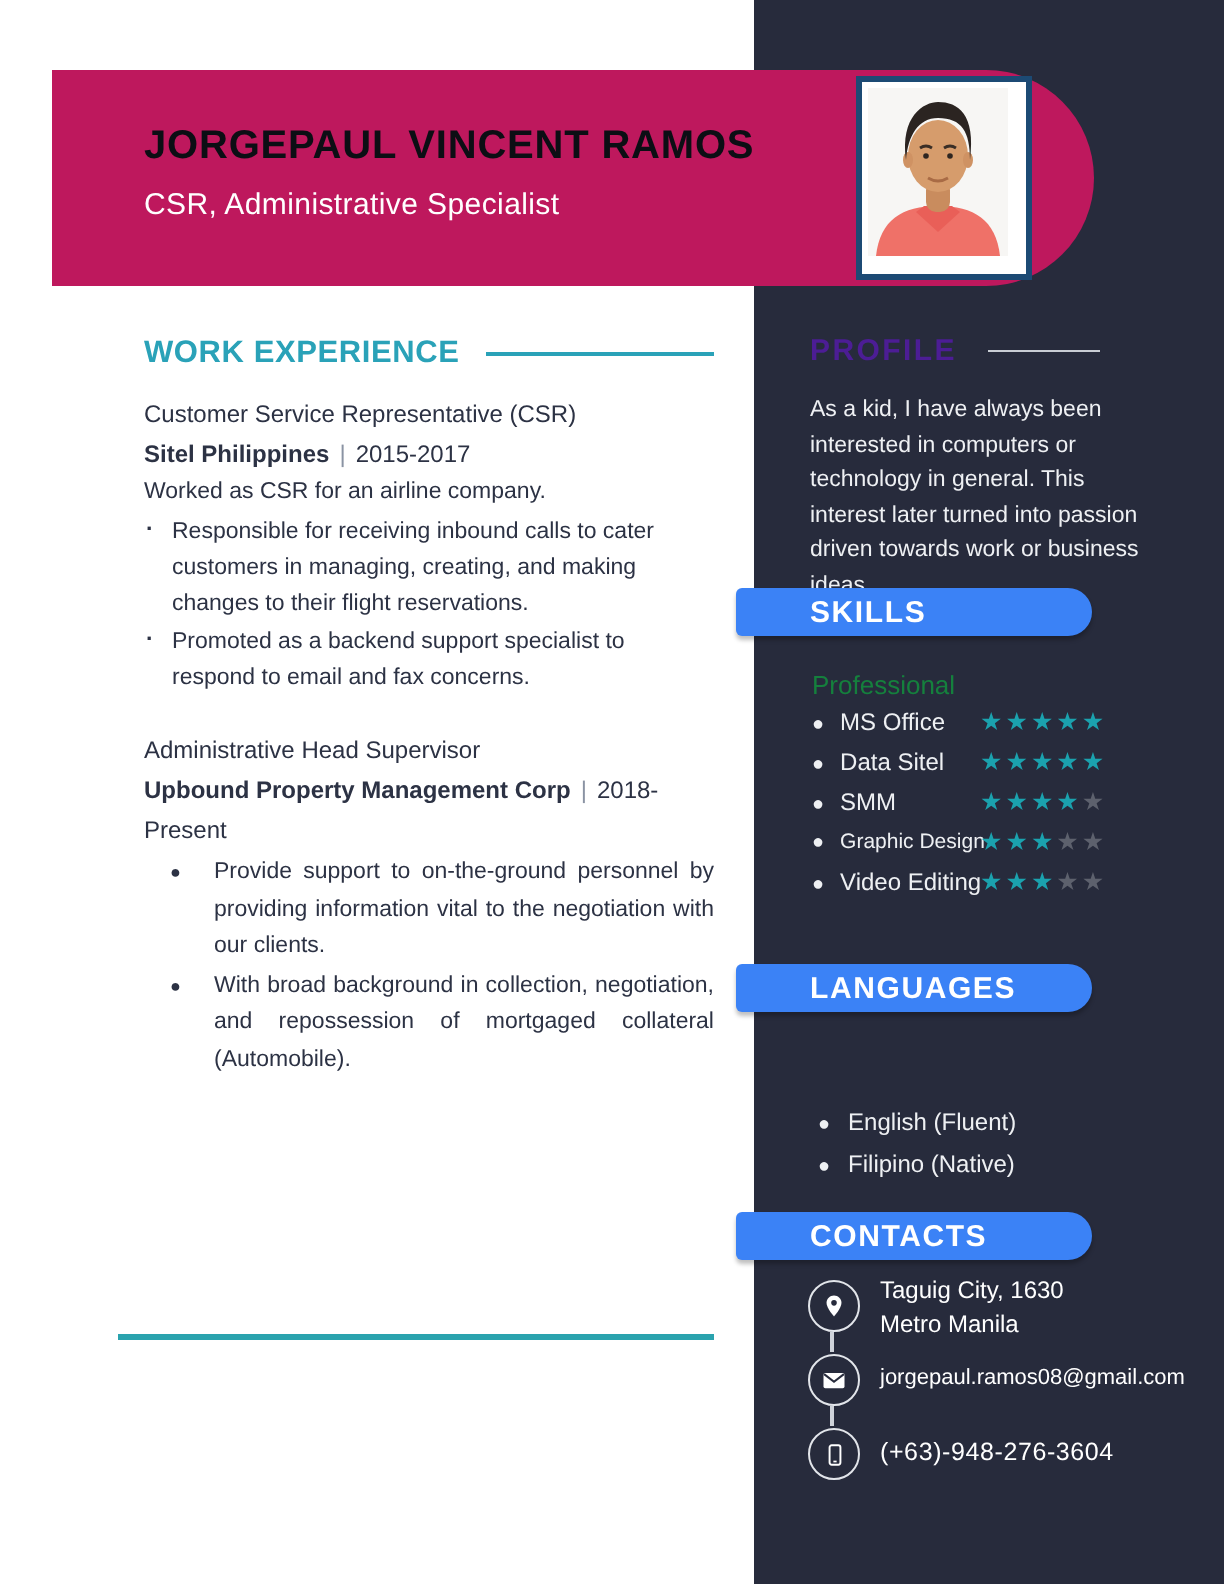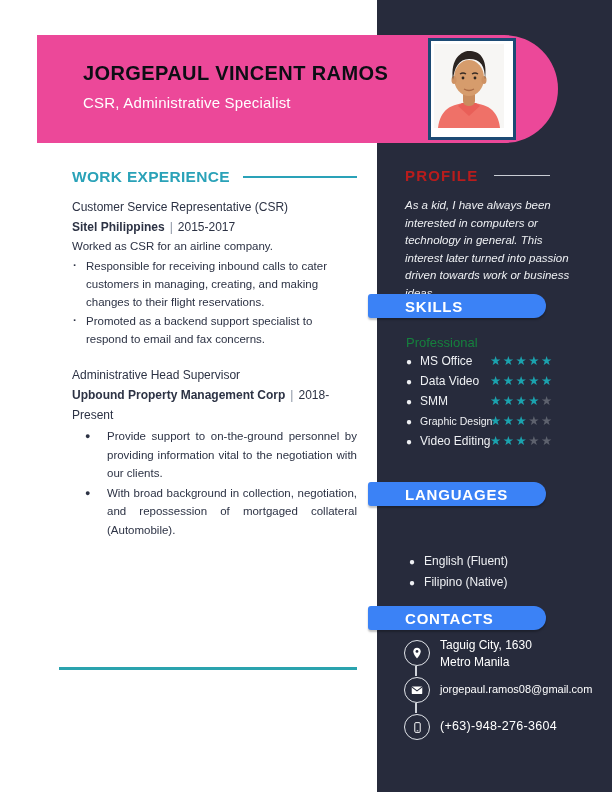--- a/index.html
+++ b/index.html
@@ -6,22 +6,22 @@
   body{
     width:612px;height:792px;position:relative;overflow:hidden;
     background:#ffffff;
     font-family:"Liberation Sans","DejaVu Sans",sans-serif;
     -webkit-font-smoothing:antialiased;
   }
   
   .sidebar{position:absolute;left:377px;top:0;width:235px;height:792px;background:#272b3c;}
   
   .header-band{
-    position:absolute;left:37px;top:35px;width:521px;height:108px;
-    background:#ec4899;border-radius:0 54px 54px 0;z-index:3;
+    position:absolute;left:26px;top:35px;width:521px;height:108px;
+    background:#be185d;border-radius:0 54px 54px 0;z-index:3;
   }
   .header-name{
     position:absolute;left:46px;top:27px;
     font-size:20px;font-weight:700;color:#0c0e14;letter-spacing:.4px;white-space:nowrap;
   }
   .header-title{
     position:absolute;left:46px;top:59px;
     font-size:15px;color:#ffffff;letter-spacing:.2px;white-space:nowrap;
   }
   .photo-frame{
@@ -46,23 +46,23 @@
   ul.b1 li{position:relative;padding-left:14px;font-size:11.5px;line-height:18px;margin-bottom:1px;}
   ul.b1 li::before{content:"·";position:absolute;left:1px;top:-1px;font-weight:700;}
   ul.b2{list-style:none;margin:2px 0 0 0;padding:0;}
   ul.b2 li{position:relative;padding-left:35px;font-size:11.5px;line-height:18.5px;text-align:justify;margin-bottom:1px;}
   ul.b2 li::before{content:"\25CF";position:absolute;left:13px;top:0;font-size:9px;}
   .job2-gap{height:8px;}
   .bottom-rule{position:absolute;left:59px;top:667px;width:298px;height:2.5px;background:#2aa3ae;}
   
   .sb-abs{position:absolute;color:#eef0f3;}
   .profile-heading{left:405px;top:167px;display:flex;align-items:center;}
-  .profile-heading .txt{font-size:15px;font-weight:700;letter-spacing:1.2px;color:#b91c1c;}
+  .profile-heading .txt{font-size:15px;font-weight:700;letter-spacing:1.2px;color:#4c1d95;}
   .profile-heading .rule{width:56px;height:1.5px;background:#c9cdd4;margin-left:16px;}
-  .profile-text{left:405px;top:197px;width:170px;font-size:11.5px;line-height:17.5px;font-style:italic;}
+  .profile-text{left:405px;top:197px;width:170px;font-size:11.5px;line-height:17.5px;}
   .pill{
     position:absolute;left:368px;width:178px;height:24px;background:#3b82f6;z-index:2;
     border-radius:3px 12px 12px 3px;display:flex;align-items:center;
     box-shadow:0 2px 2px rgba(0,0,0,.25);
   }
   .pill .txt{font-size:15px;font-weight:700;color:#ffffff;letter-spacing:.8px;padding-left:37px;}
   .pill.skills{top:294px;}
   .pill.languages{top:482px;}
   .pill.contacts{top:606px;}
   .skills-group{left:406px;top:335px;font-size:13px;color:#15803d;}
@@ -151,21 +151,21 @@
 <div class="pill skills">
   <span class="txt">SKILLS</span>
 </div>
 <div class="sb-abs skills-group">Professional</div>
 
 <div class="sb-abs skill-row" style="top:352px">
   <span class="skill-label"><span class="dot">●</span><span>MS Office</span></span>
   <span class="stars"><span class="star on">★</span><span class="star on">★</span><span class="star on">★</span><span class="star on">★</span><span class="star on">★</span></span>
 </div>
 <div class="sb-abs skill-row" style="top:372px">
-  <span class="skill-label"><span class="dot">●</span><span>Data Video</span></span>
+  <span class="skill-label"><span class="dot">●</span><span>Data Sitel</span></span>
   <span class="stars"><span class="star on">★</span><span class="star on">★</span><span class="star on">★</span><span class="star on">★</span><span class="star on">★</span></span>
 </div>
 <div class="sb-abs skill-row" style="top:392px">
   <span class="skill-label"><span class="dot">●</span><span>SMM</span></span>
   <span class="stars"><span class="star on">★</span><span class="star on">★</span><span class="star on">★</span><span class="star on">★</span><span class="star off">★</span></span>
 </div>
 <div class="sb-abs skill-row" style="top:412px">
   <span class="skill-label small"><span class="dot">●</span><span>Graphic Design</span></span>
   <span class="stars"><span class="star on">★</span><span class="star on">★</span><span class="star on">★</span><span class="star off">★</span><span class="star off">★</span></span>
 </div>

